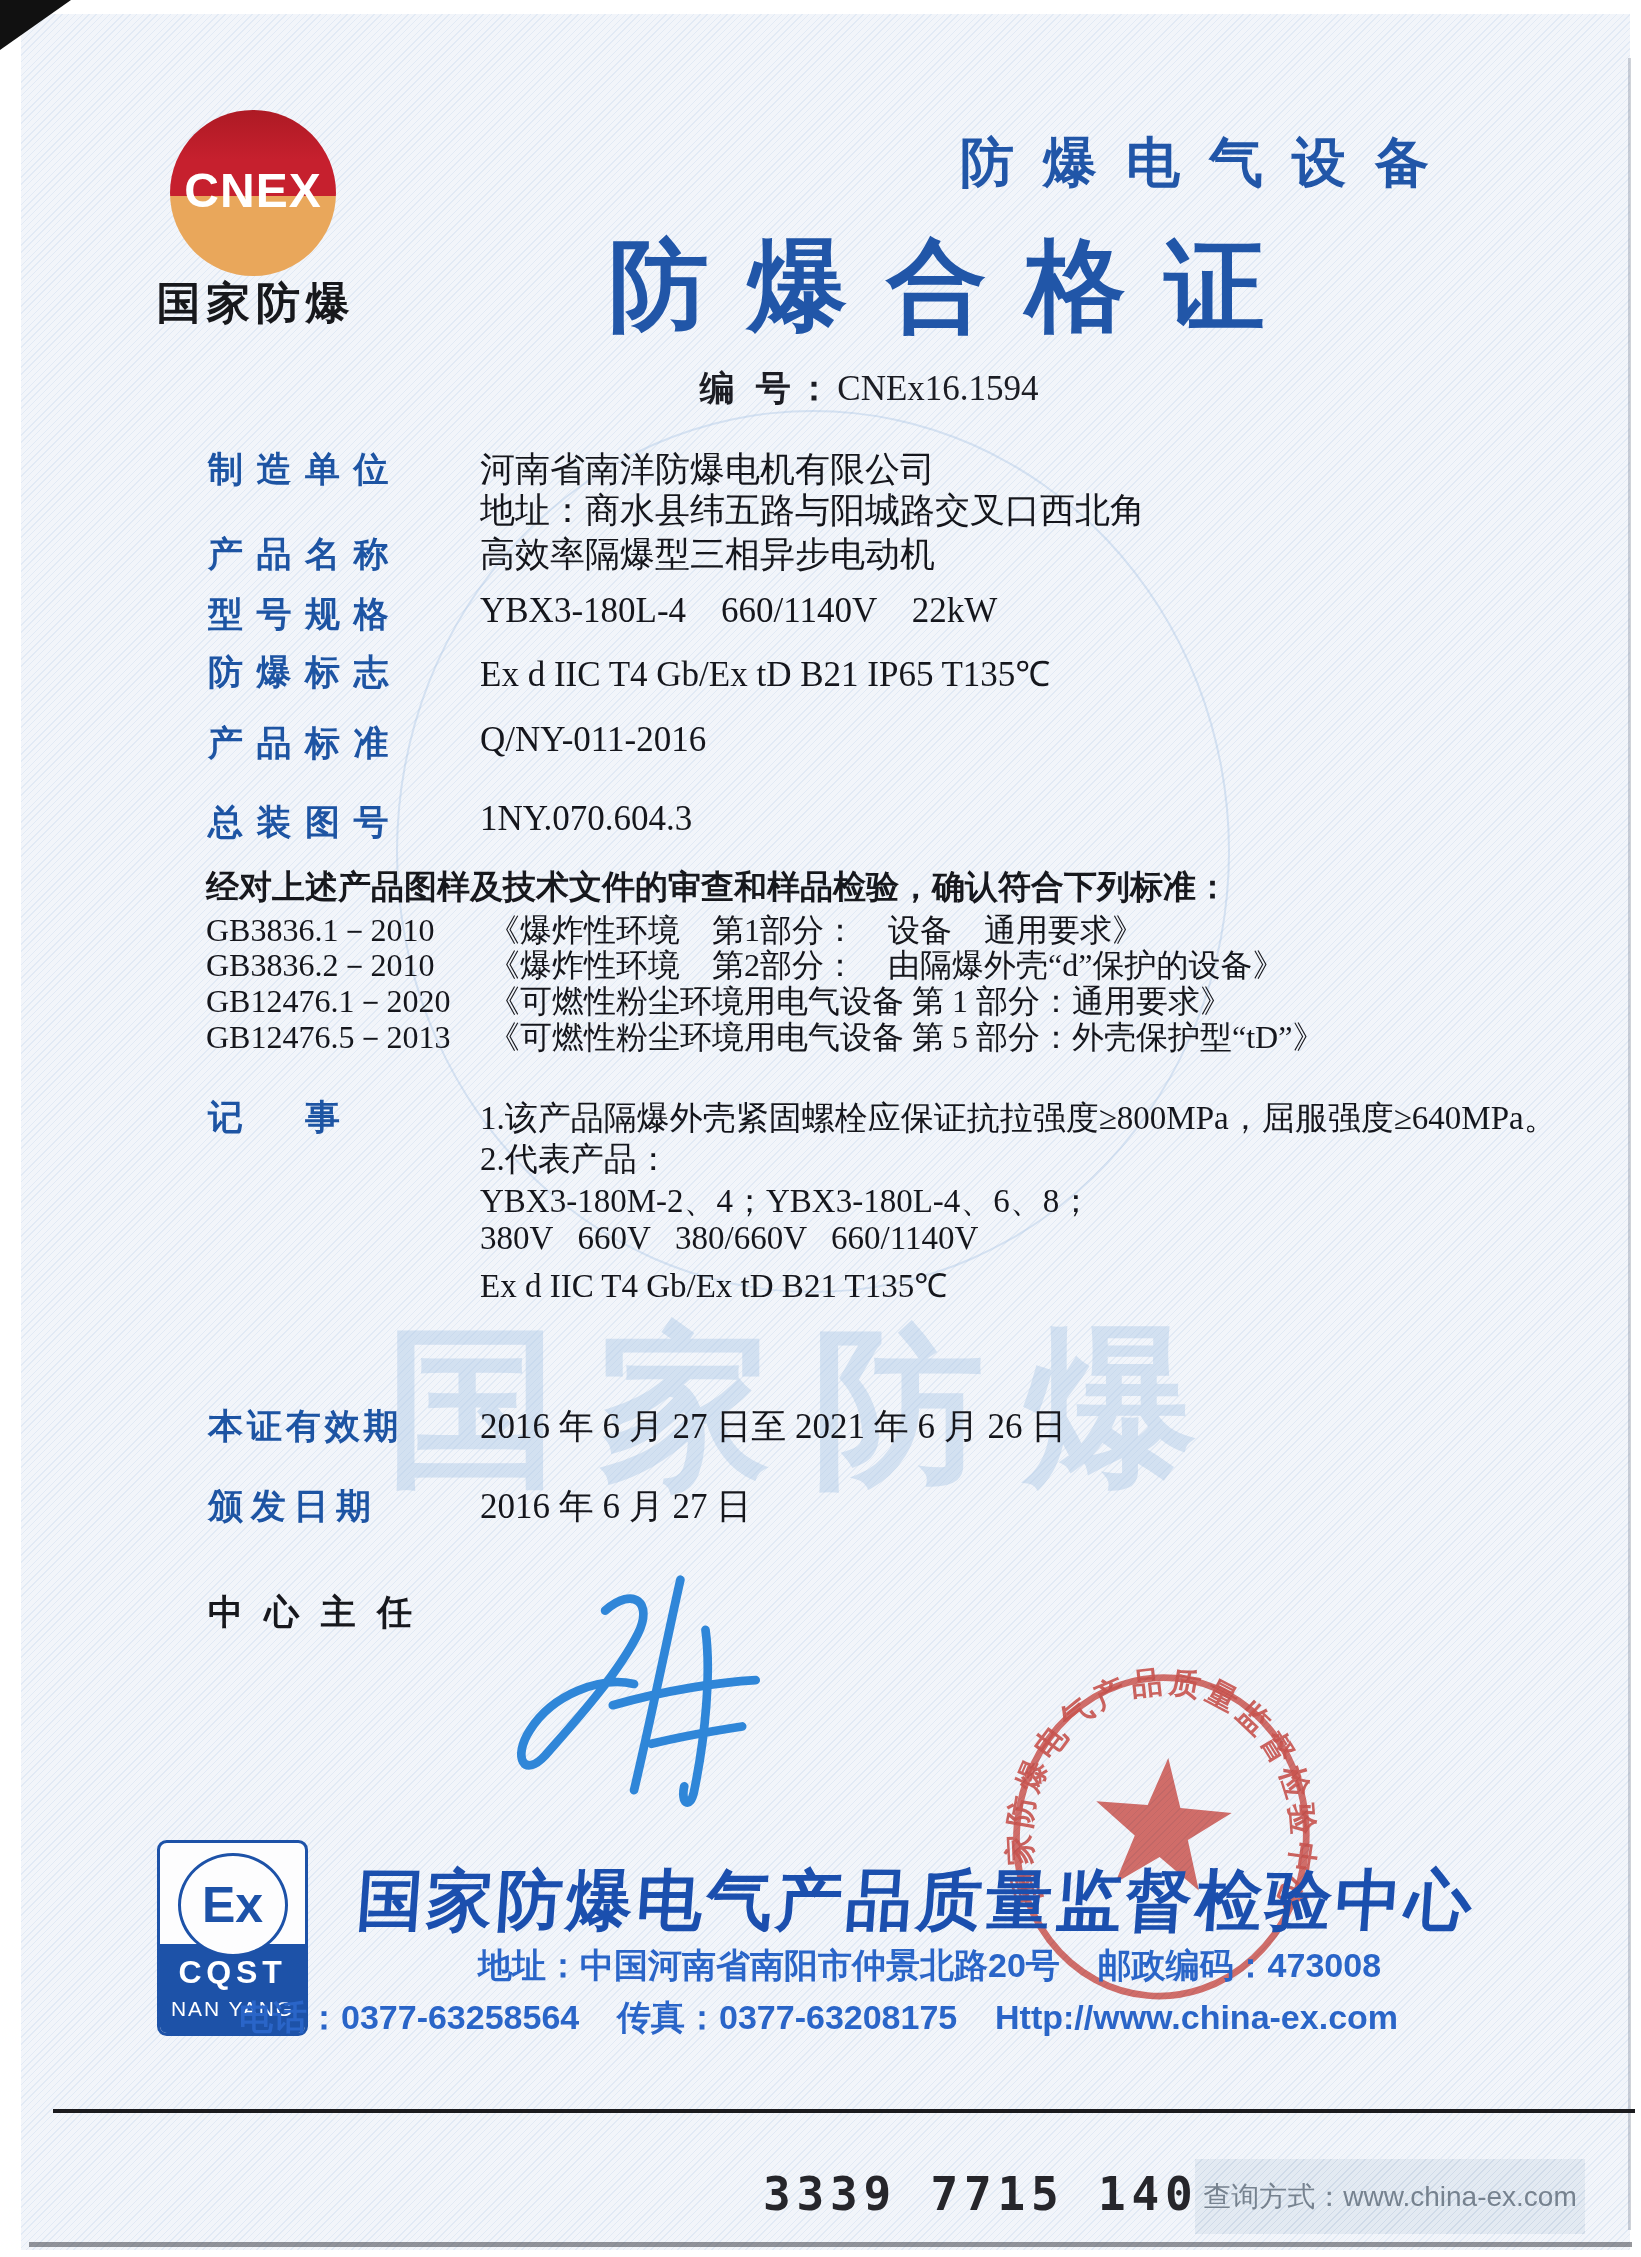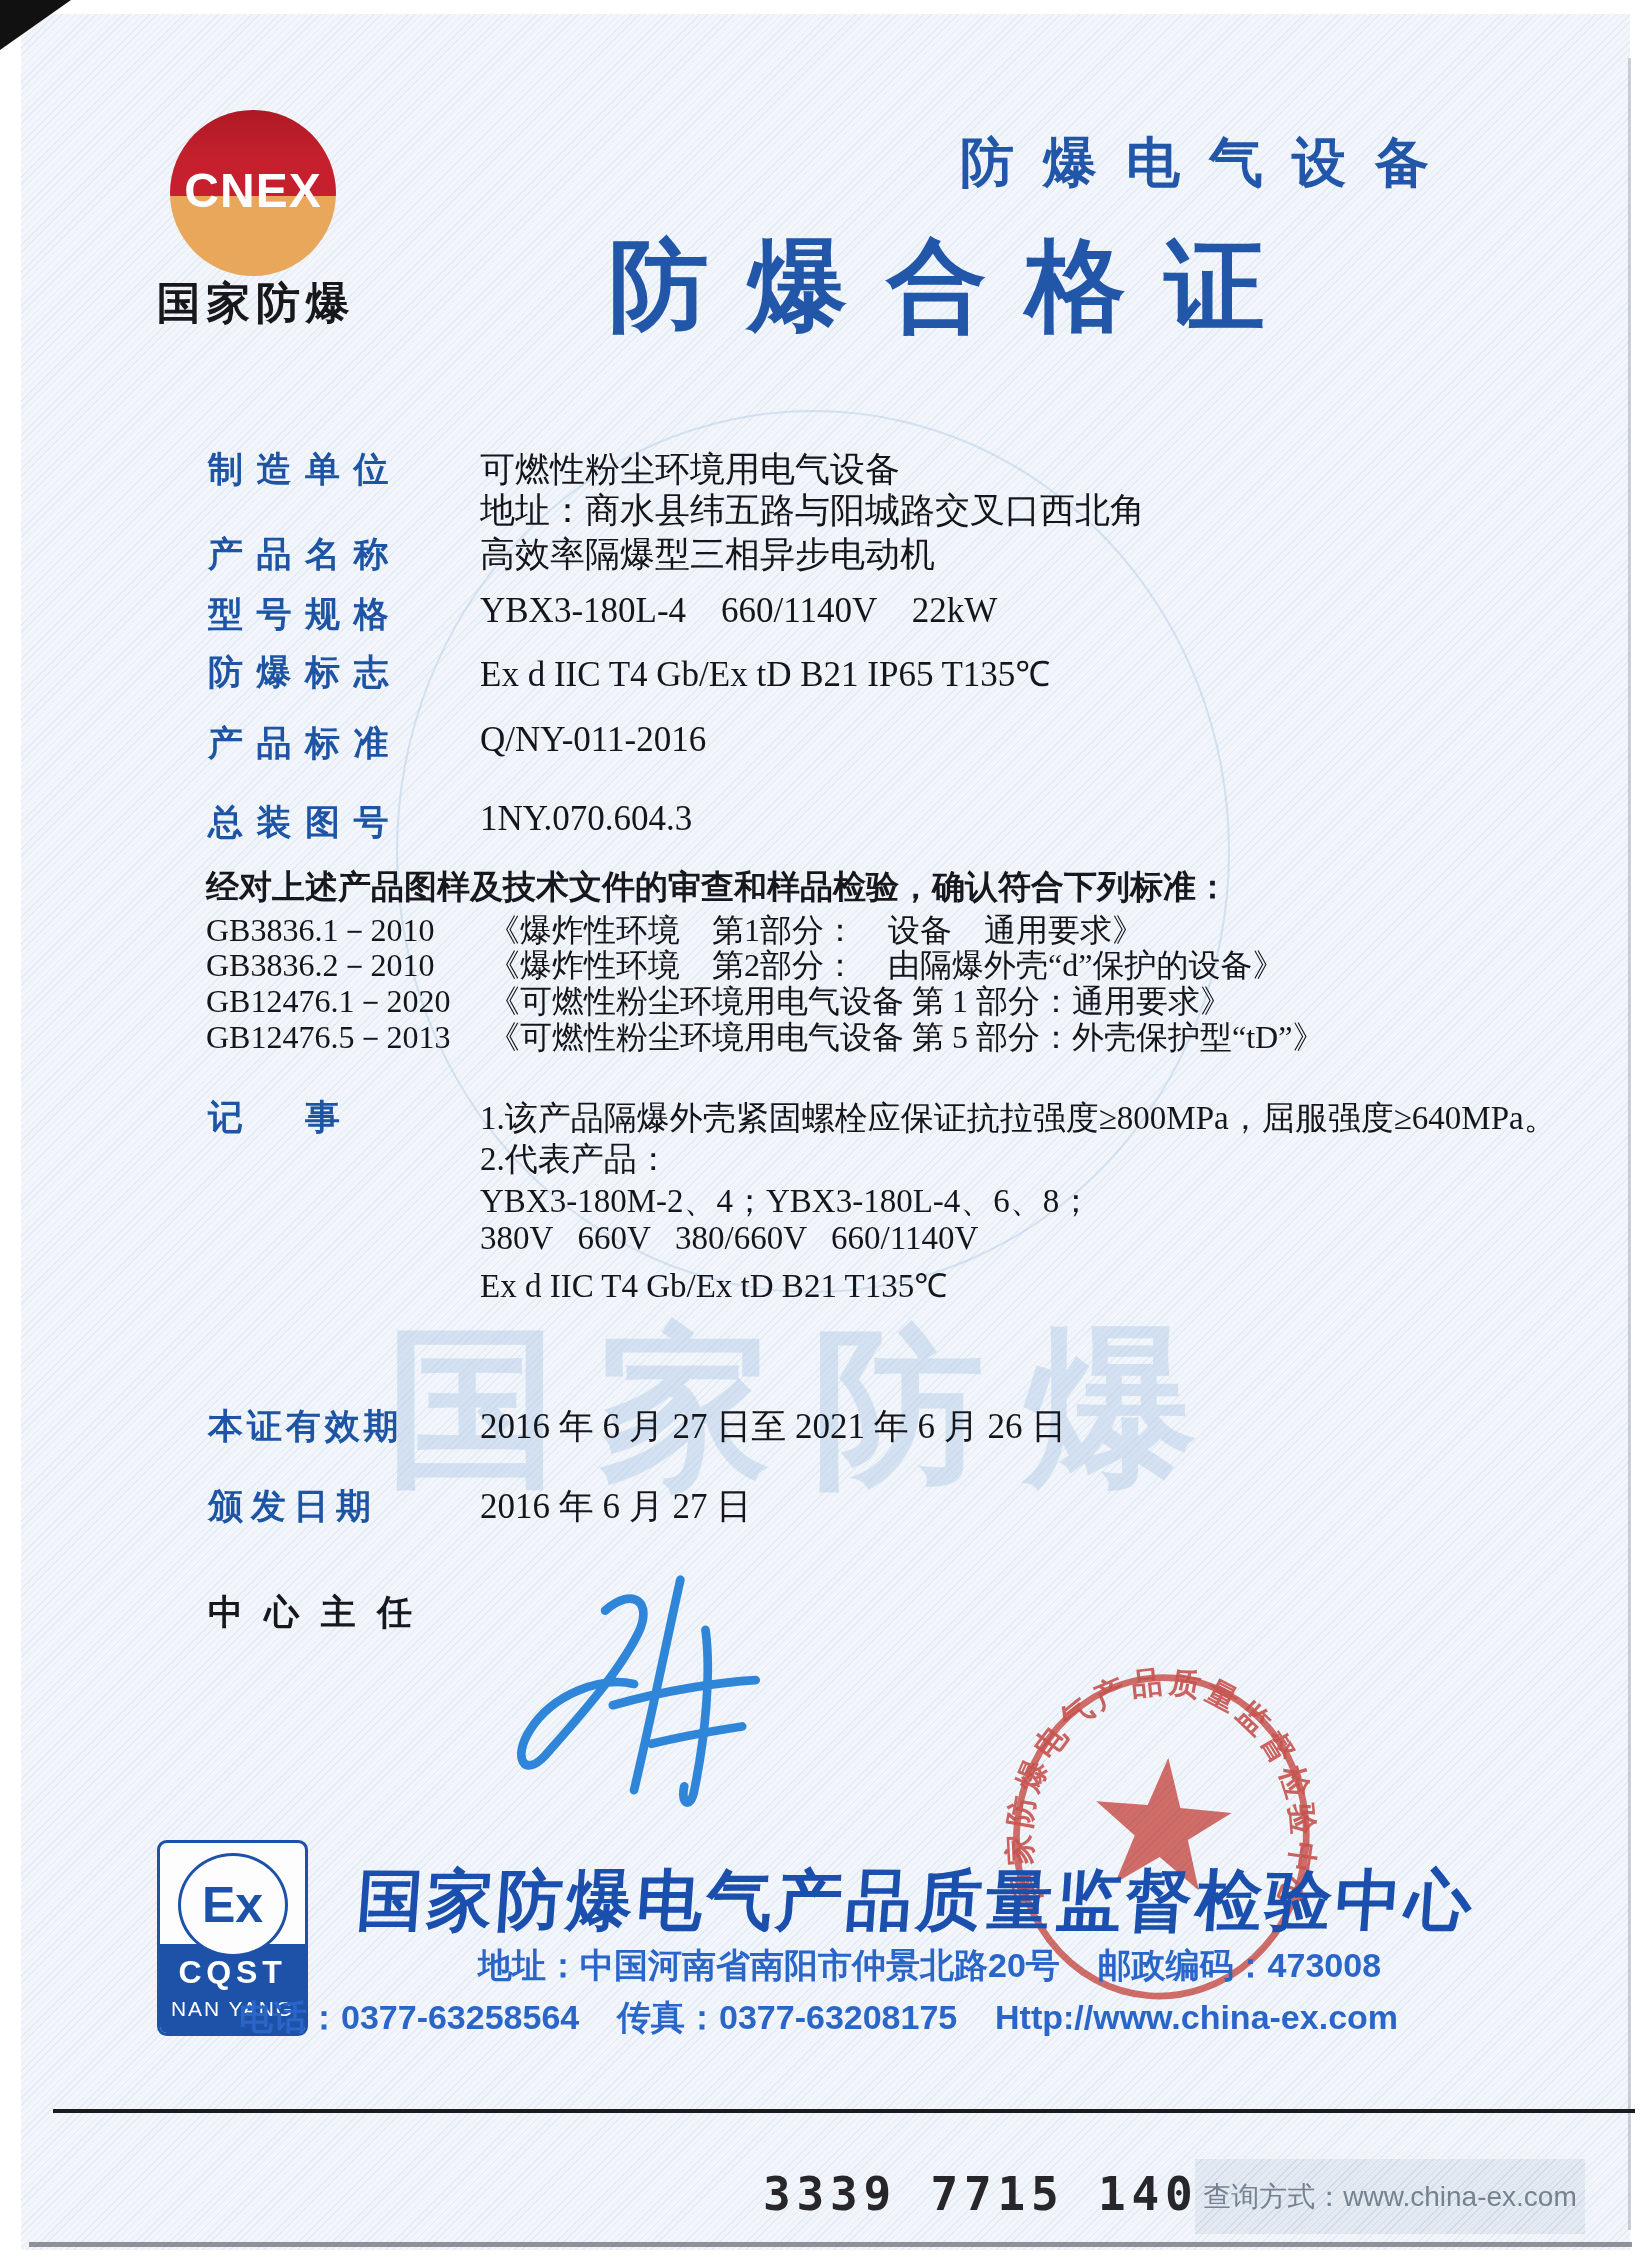--- a/index.html
+++ b/index.html
@@ -92,24 +92,27 @@
   <div class="corner-wedge"></div>
   <div class="bottom-shadow"></div>
   <div class="right-shadow"></div>
 
   <div class="logo-circle">
     <span class="logo-text">CNEX</span>
   </div>
   <div class="logo-caption">国家防爆</div>
   <div class="hdr-subtitle">防爆电气设备</div>
   <div class="hdr-title">防爆合格证</div>
+  <div class="cert-no">
+    <span class="lbl2">编 号：</span><span class="serif">CNEx16.1594</span>
+  </div>
 
   <div class="row" style="top:446px">
     <span class="lbl">制造单位</span>
-    <span class="val">可燃性粉尘环境用电气设备</span>
+    <span class="val">河南省南洋防爆电机有限公司</span>
   </div>
   <div class="subline" style="top:487px">地址：商水县纬五路与阳城路交叉口西北角</div>
 
   <div class="row" style="top:531px">
     <span class="lbl">产品名称</span>
     <span class="val">高效率隔爆型三相异步电动机</span>
   </div>
   <div class="row" style="top:591px">
     <span class="lbl">型号规格</span>
     <span class="val">YBX3-180L-4    660/1140V    22kW</span>

